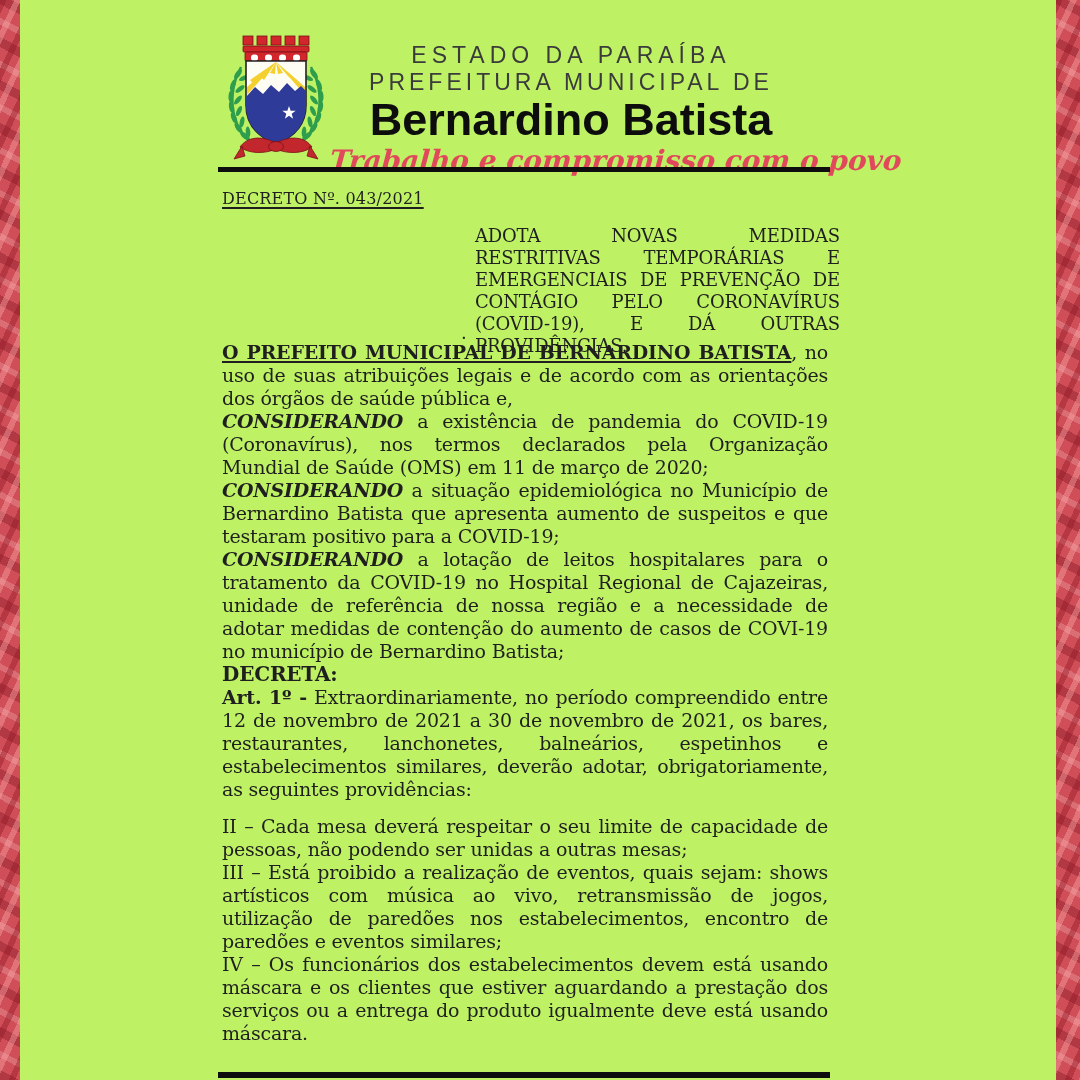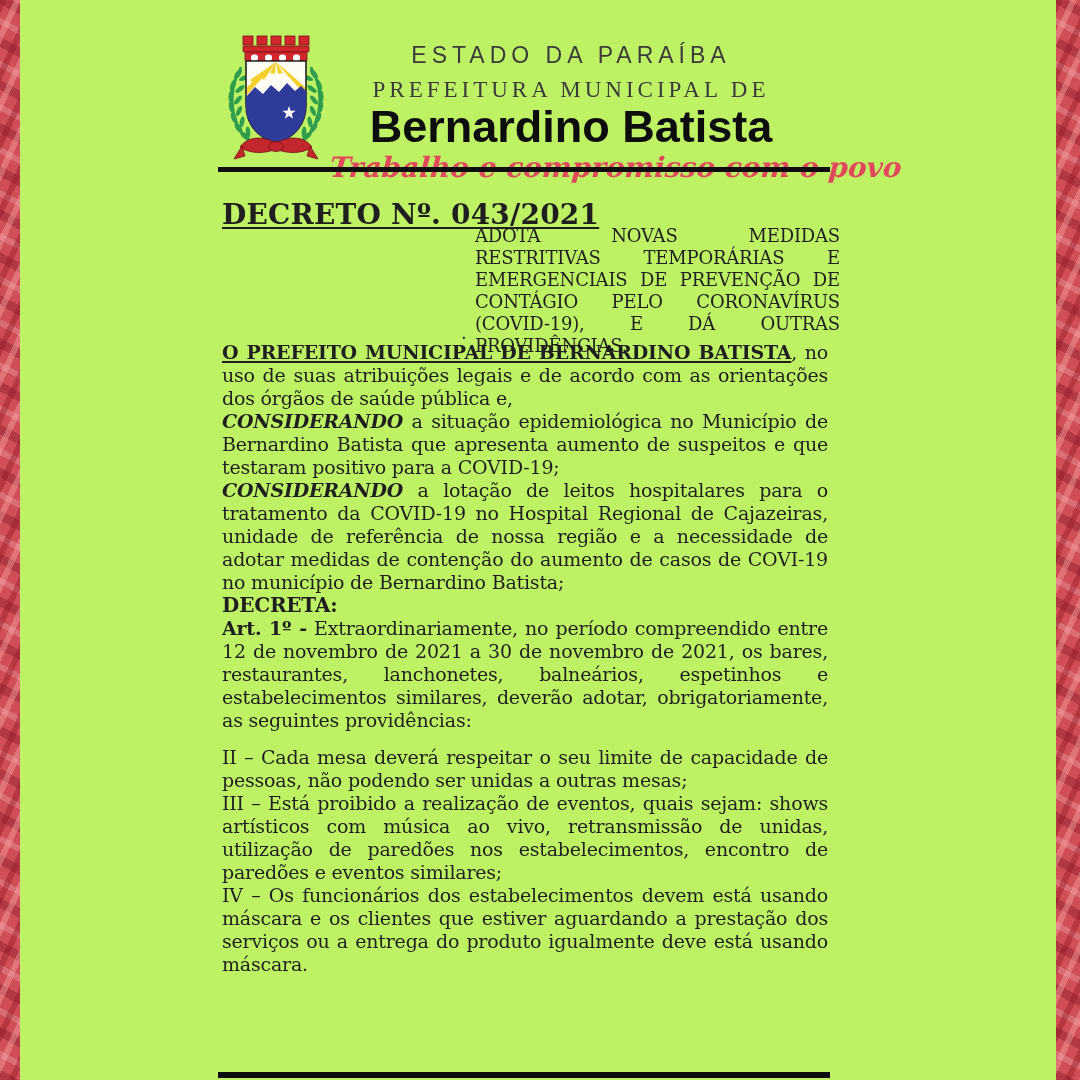--- a/index.html
+++ b/index.html
@@ -26,34 +26,34 @@
         rgba(255,205,205,.25) 20px 26px, rgba(255,255,255,0) 26px 38px);
   }
   .border-left  { left: 0;  width: 20px; }
   .border-right { right: 0; width: 24px; }
 
   
   .crest { position: absolute; left: 220px; top: 33px; width: 112px; height: 132px; }
   .head-text { position: absolute; left: 330px; top: 42px; width: 482px; text-align: center;
                font-family: "Liberation Sans", sans-serif; }
   .state-line { font-size: 23px; letter-spacing: 5px; color: #3b3b3b; font-weight: 500; white-space: nowrap; }
-  .prefix-line { font-size: 23px; letter-spacing: 4px; color: #3b3b3b; font-weight: 500; margin-top: 8px; white-space: nowrap; font-family: Liberation Serif, serif; }
+  .prefix-line { font-size: 23px; letter-spacing: 4px; color: #3b3b3b; font-weight: 500; white-space: nowrap; }
   .muni-name { font-size: 45px; font-weight: bold; color: #0d0d0d; line-height: 1.02; margin-top: 1px; white-space: nowrap; text-align: center; }
   .slogan { font-family: "DejaVu Serif", serif; font-style: italic; font-weight: bold;
             font-size: 28px; color: var(--slogan-red, #e2485c); margin-top: 1px; white-space: nowrap;
             transform: skewX(-4deg); }
   .head-rule { position: absolute; left: 218px; top: 167px; width: 612px; height: 5px;
                background: var(--rule, #0e0e0e); }
   .foot-rule { position: absolute; left: 218px; top: 1072px; width: 612px; height: 6px;
                background: var(--rule, #0e0e0e); }
 
   
   .decree-number {
-    position: absolute; left: 222px; top: 198px;
-    font-size: 28px; font-weight: bold;
+    position: absolute; left: 222px; top: 189px;
+    font-size: 16px; font-weight: normal;
     text-decoration: underline; text-underline-offset: 3px; text-decoration-thickness: 2px;
     letter-spacing: 0.2px;
   }
   .ementa {
     position: absolute; left: 463px; top: 213px; width: 365px;
     font-size: 18px; line-height: 22px; text-align: justify;
     letter-spacing: -0.2px; margin: 12px;
   }
   .stray-dot { position: absolute; left: 461px; top: 322px; font-size: 18px; }
 
@@ -175,27 +175,28 @@
   <div class="head-rule"></div>
 
   <div class="decree-number">DECRETO Nº. 043/2021</div>
 
   <p class="ementa">ADOTA NOVAS MEDIDAS RESTRITIVAS TEMPORÁRIAS E EMERGENCIAIS DE PREVENÇÃO DE CONTÁGIO PELO CORONAVÍRUS (COVID-19), E DÁ OUTRAS PROVIDÊNCIAS.</p>
   <div class="stray-dot">.</div>
 
   <div class="doc-flow">
     <p><span class="lead-u">O PREFEITO MUNICIPAL DE BERNARDINO BATISTA</span><span>, no uso de suas atribuições legais e de acordo com as orientações dos órgãos de saúde pública e,</span></p>
 
+    <p><span class="lead-bi">CONSIDERANDO</span><span> a existência de pandemia do COVID-19 (Coronavírus), nos termos declarados pela Organização Mundial de Saúde (OMS) em 11 de março de 2020;</span></p>
     <p><span class="lead-bi">CONSIDERANDO</span><span> a situação epidemiológica no Município de Bernardino Batista que apresenta aumento de suspeitos e que testaram positivo para a COVID-19;</span></p>
     <p><span class="lead-bi">CONSIDERANDO</span><span> a lotação de leitos hospitalares para o tratamento da COVID-19 no Hospital Regional de Cajazeiras, unidade de referência de nossa região e a necessidade de adotar medidas de contenção do aumento de casos de COVI-19 no município de Bernardino Batista;</span></p>
 
     <p class="decreta">DECRETA:</p>
 
     <p class="art-para"><span class="lead-b">Art. 1º -</span><span> Extraordinariamente, no período compreendido entre 12 de novembro de 2021 a 30 de novembro de 2021, os bares, restaurantes, lanchonetes, balneários, espetinhos e estabelecimentos similares, deverão adotar, obrigatoriamente, as seguintes providências:</span></p>
 
     <p>II – Cada mesa deverá respeitar o seu limite de capacidade de pessoas, não podendo ser unidas a outras mesas;</p>
-    <p>III – Está proibido a realização de eventos, quais sejam: shows artísticos com música ao vivo, retransmissão de unidas, utilização de paredões nos estabelecimentos, encontro de paredões e eventos similares;</p>
+    <p>III – Está proibido a realização de eventos, quais sejam: shows artísticos com música ao vivo, retransmissão de jogos, utilização de paredões nos estabelecimentos, encontro de paredões e eventos similares;</p>
     <p>IV – Os funcionários dos estabelecimentos devem está usando máscara e os clientes que estiver aguardando a prestação dos serviços ou a entrega do produto igualmente deve está usando máscara.</p>
   </div>
 
   <div class="foot-rule"></div>
 
 </div>
 
 </body></html>

